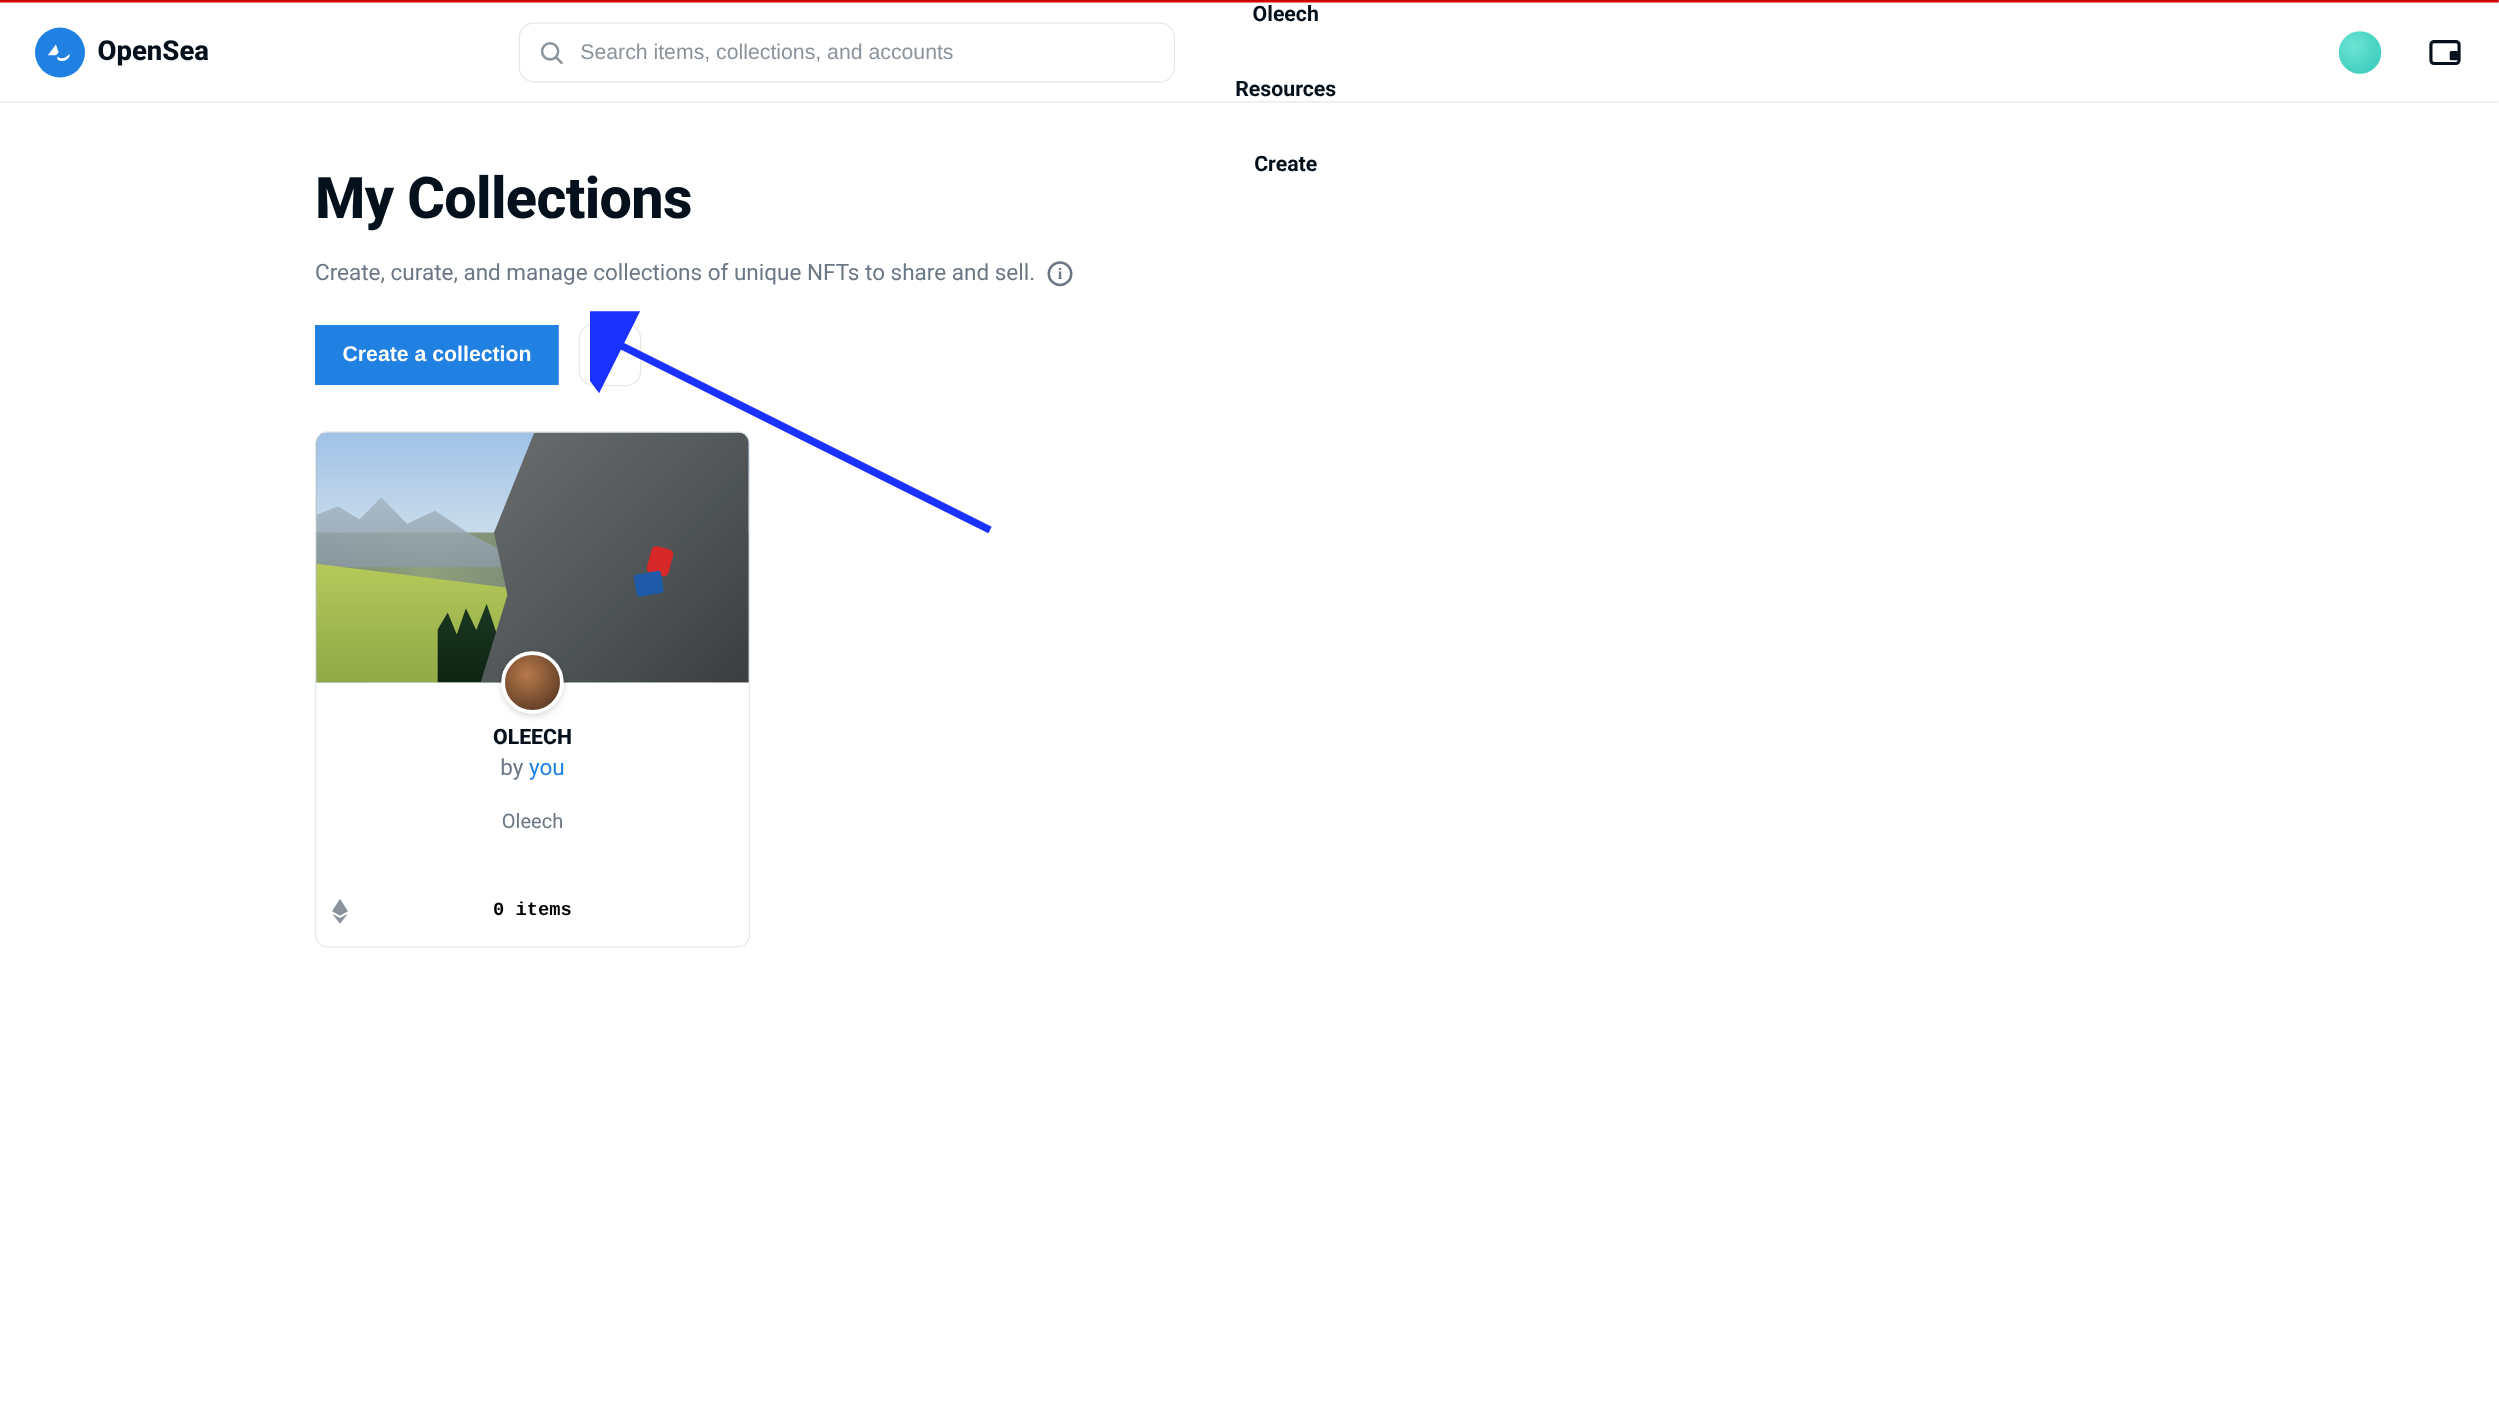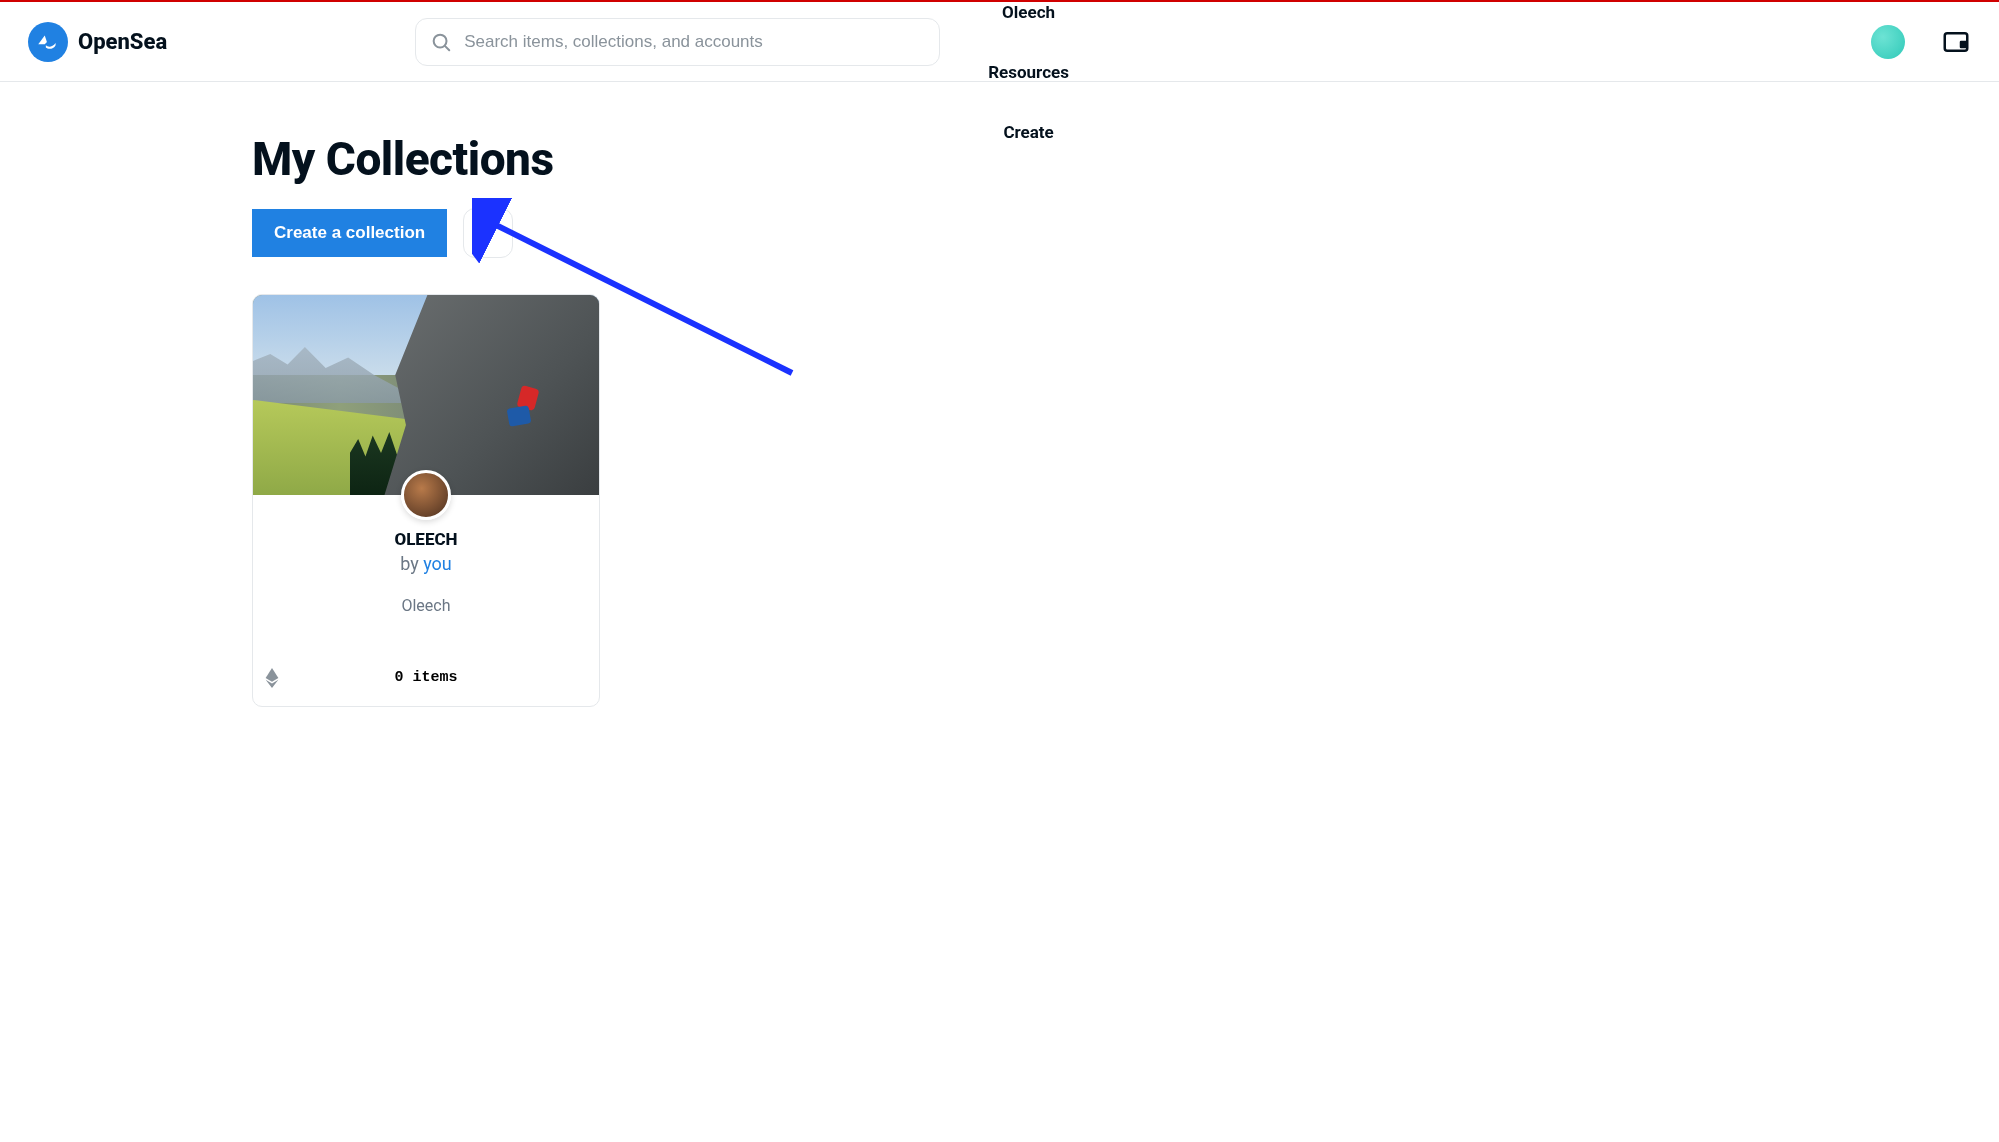--- a/index.html
+++ b/index.html
@@ -200,20 +200,24 @@
         <path d="M16 12 h4 v4 h-4 z"></path>
         <circle cx="18" cy="14" r="0.6" fill="currentColor"></circle>
       </svg>
     </span>
   </div>
 </div>
 
 <div class="page">
   <h1 class="title">My Collections</h1>
 
+  <div class="subtitle-row">
+    <span>Create, curate, and manage collections of unique NFTs to share and sell.</span>
+    <span class="info-icon">i</span>
+  </div>
 
   <div class="actions-row">
     <button class="btn-primary">Create a collection</button>
     <button class="btn-more">
       <svg width="18" height="18" viewBox="0 0 24 24" fill="currentColor">
         <circle cx="12" cy="5" r="1.8"></circle>
           <circle cx="12" cy="12" r="1.8"></circle>
           <circle cx="12" cy="19" r="1.8"></circle>
       </svg>
     </button>

